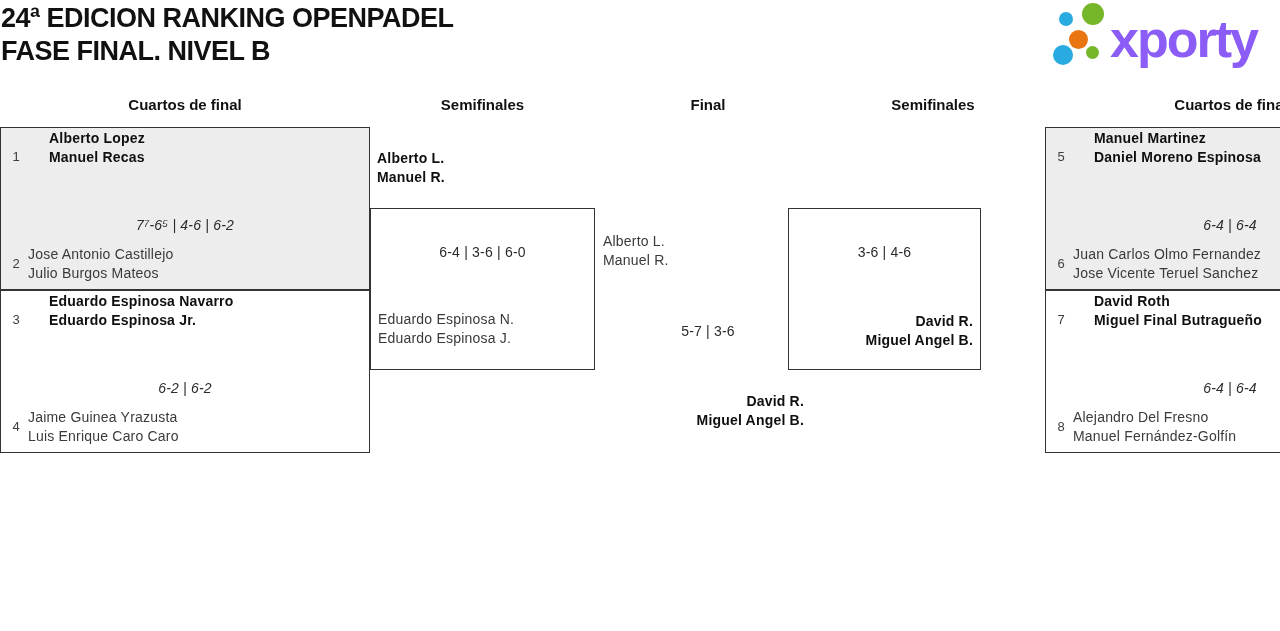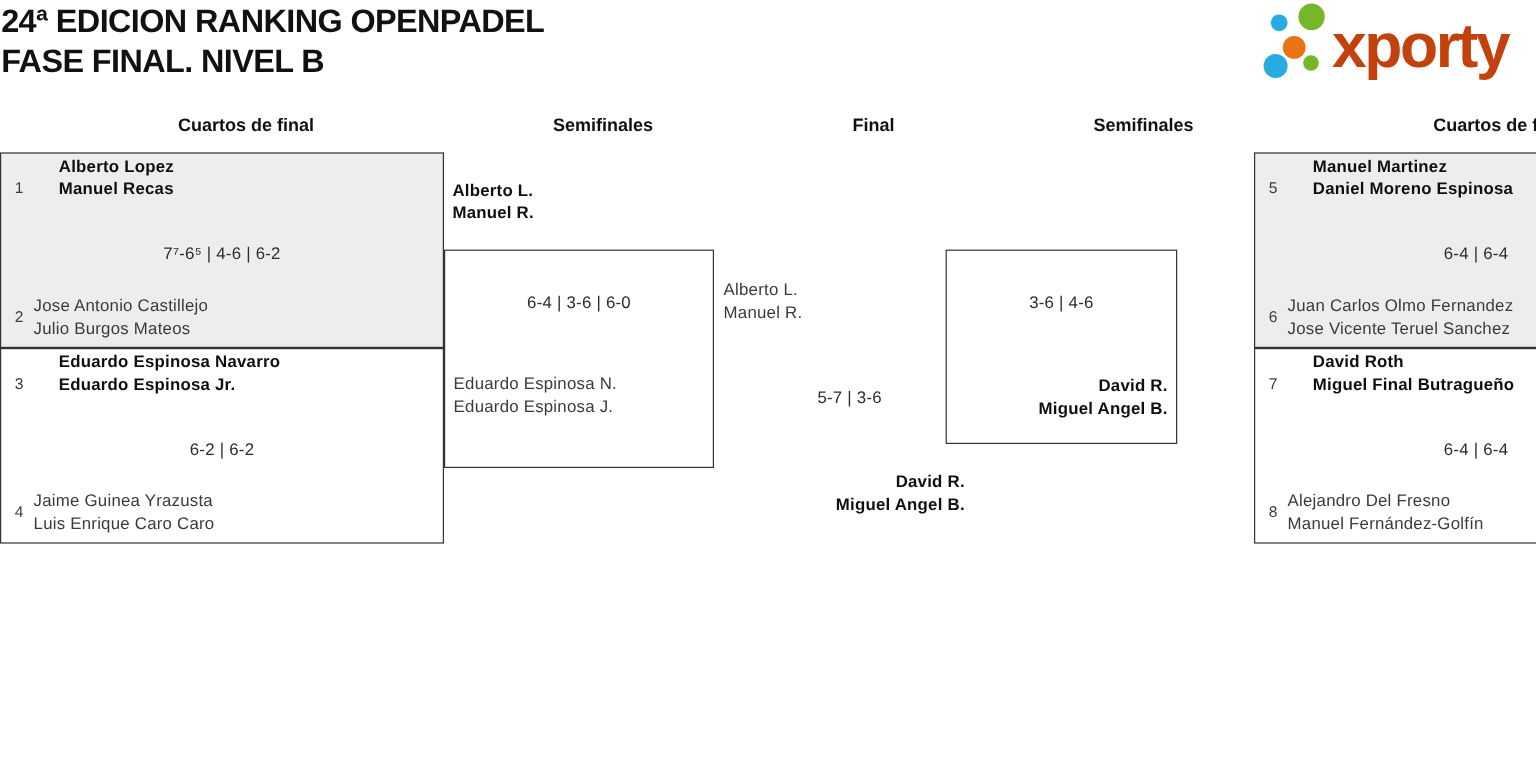--- a/index.html
+++ b/index.html
@@ -5,42 +5,42 @@
   * { margin:0; padding:0; box-sizing:border-box; }
   html,body { background:#ffffff; }
   #stage {
     position:relative; width:1280px; height:631px; overflow:hidden;
     background:#ffffff; color:#141414;
     font-family:"Liberation Sans","DejaVu Sans",sans-serif;
   }
   .abs { position:absolute; }
   .title-line { left:1px; font-size:27px; line-height:33px; font-weight:700;
     letter-spacing:-0.5px; color:#111; white-space:nowrap; }
-  .round-header { top:96px; font-size:15px; font-weight:600; text-align:center; color:#111;margin-left:20px; }
+  .round-header { top:96px; font-size:15px; font-weight:600; text-align:center; color:#111; }
   .box { border:1px solid #333; background:#fff; }
   .box.gray { background:#ededed; }
   .seed { width:18px; text-align:center; font-size:13px; color:#3d3d3d;
     height:38px; line-height:38px; }
   .team { font-size:14px; line-height:19px; color:#3a3a3a; letter-spacing:.2px;
     white-space:nowrap; }
   .team.winner { font-weight:700; color:#0f0f0f; }
   .team.right { text-align:right; }
   .score { left:0; width:100%; text-align:center; font-size:14px; line-height:19px;
     color:#2b2b2b; letter-spacing:.2px; }
   
   .qf .seed-top    { left:6px;  top:10px; }
   .qf .team-top    { left:27px; top:1px;margin-left:21px; }
-  .qf .match-score { top:74px; }
+  .qf .match-score { top:88px;font-style:italic; }
   .qf .seed-bottom { left:6px;  top:117px; }
   .qf .team-bottom { left:27px; top:117px; }
   
   .sf .match-score { top:34px; }
   
   .logo-text { left:1110px; top:13px; font-size:52px; line-height:52px; font-weight:700;
-    letter-spacing:-2px; color:#c2410c; }
+    letter-spacing:-2px; color:#8b5cf6; }
   .dot { border-radius:50%; }
   .dot.blue   { background:#29abe2; }
   .dot.green  { background:#76b729; }
   .dot.orange { background:#e87511; }
 </style>
 </head>
 <body>
 
 <div id="stage">
 
@@ -115,21 +115,21 @@
     <div class="abs team team-bottom">
       <div>Alejandro Del Fresno</div>
       <div>Manuel Fernández-Golfín</div>
     </div>
   </div>
 
   <div class="abs team winner" style="left:377px;top:149px">
     <div>Alberto L.</div>
     <div>Manuel R.</div>
   </div>
-  <div class="abs box sf" style="left:370px;top:208px;width:225px;height:182px">
+  <div class="abs box sf" style="left:370px;top:208px;width:225px;height:162px">
     <div class="abs score match-score">6-4 | 3-6 | 6-0</div>
     <div class="abs team" style="left:7px;top:101px">
       <div>Eduardo Espinosa N.</div>
       <div>Eduardo Espinosa J.</div>
     </div>
   </div>
 
   <div class="abs box sf" style="left:788px;top:208px;width:193px;height:162px">
     <div class="abs score match-score">3-6 | 4-6</div>
     <div class="abs team winner right" style="right:7px;top:103px">

